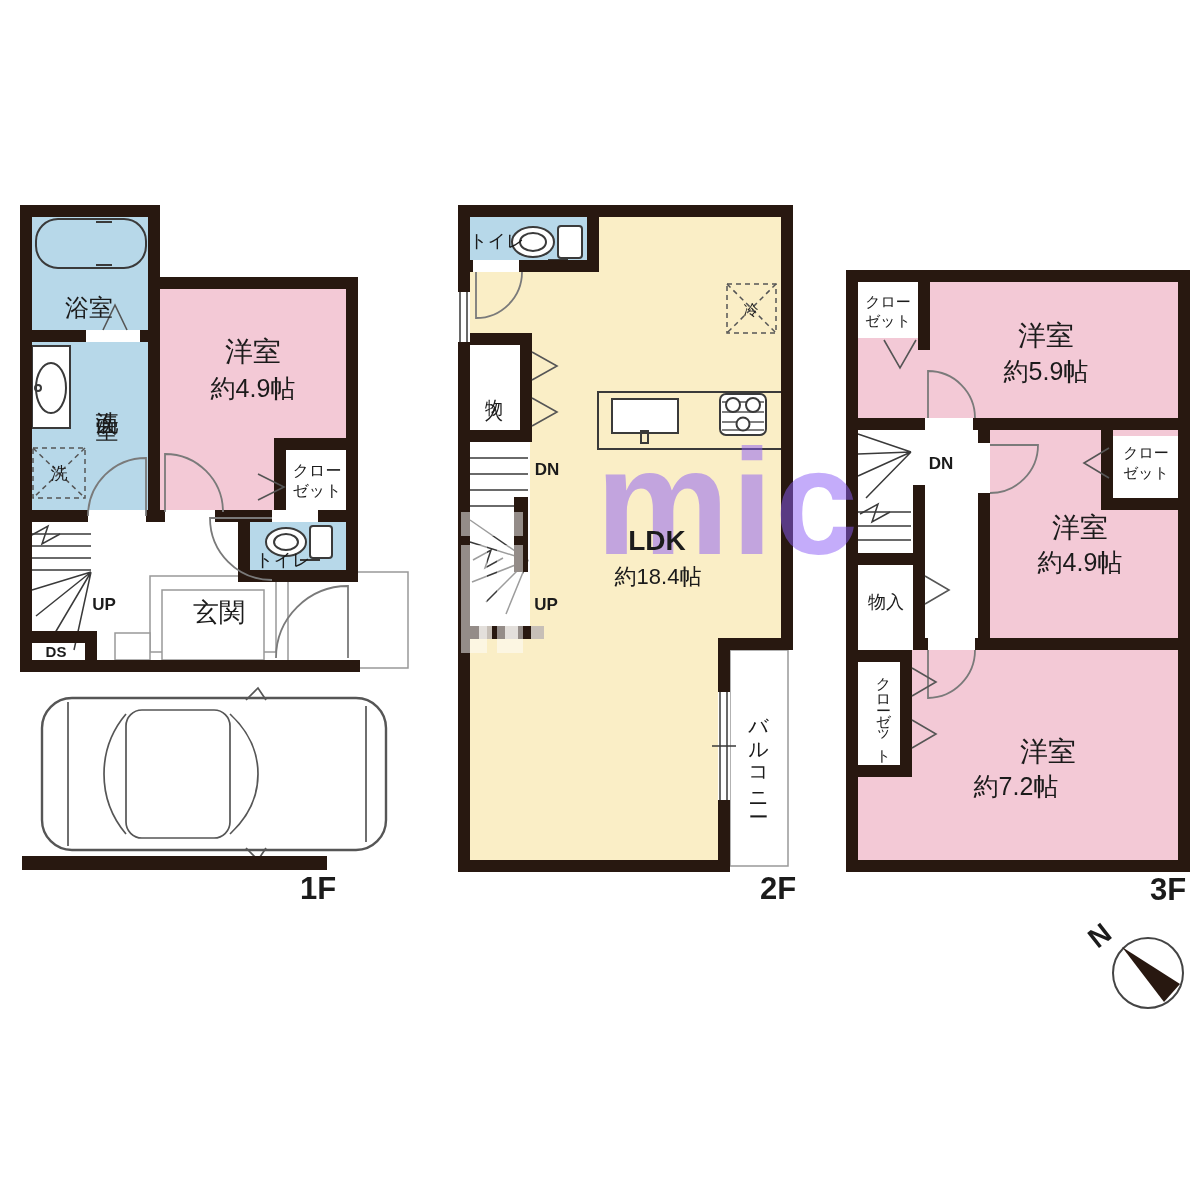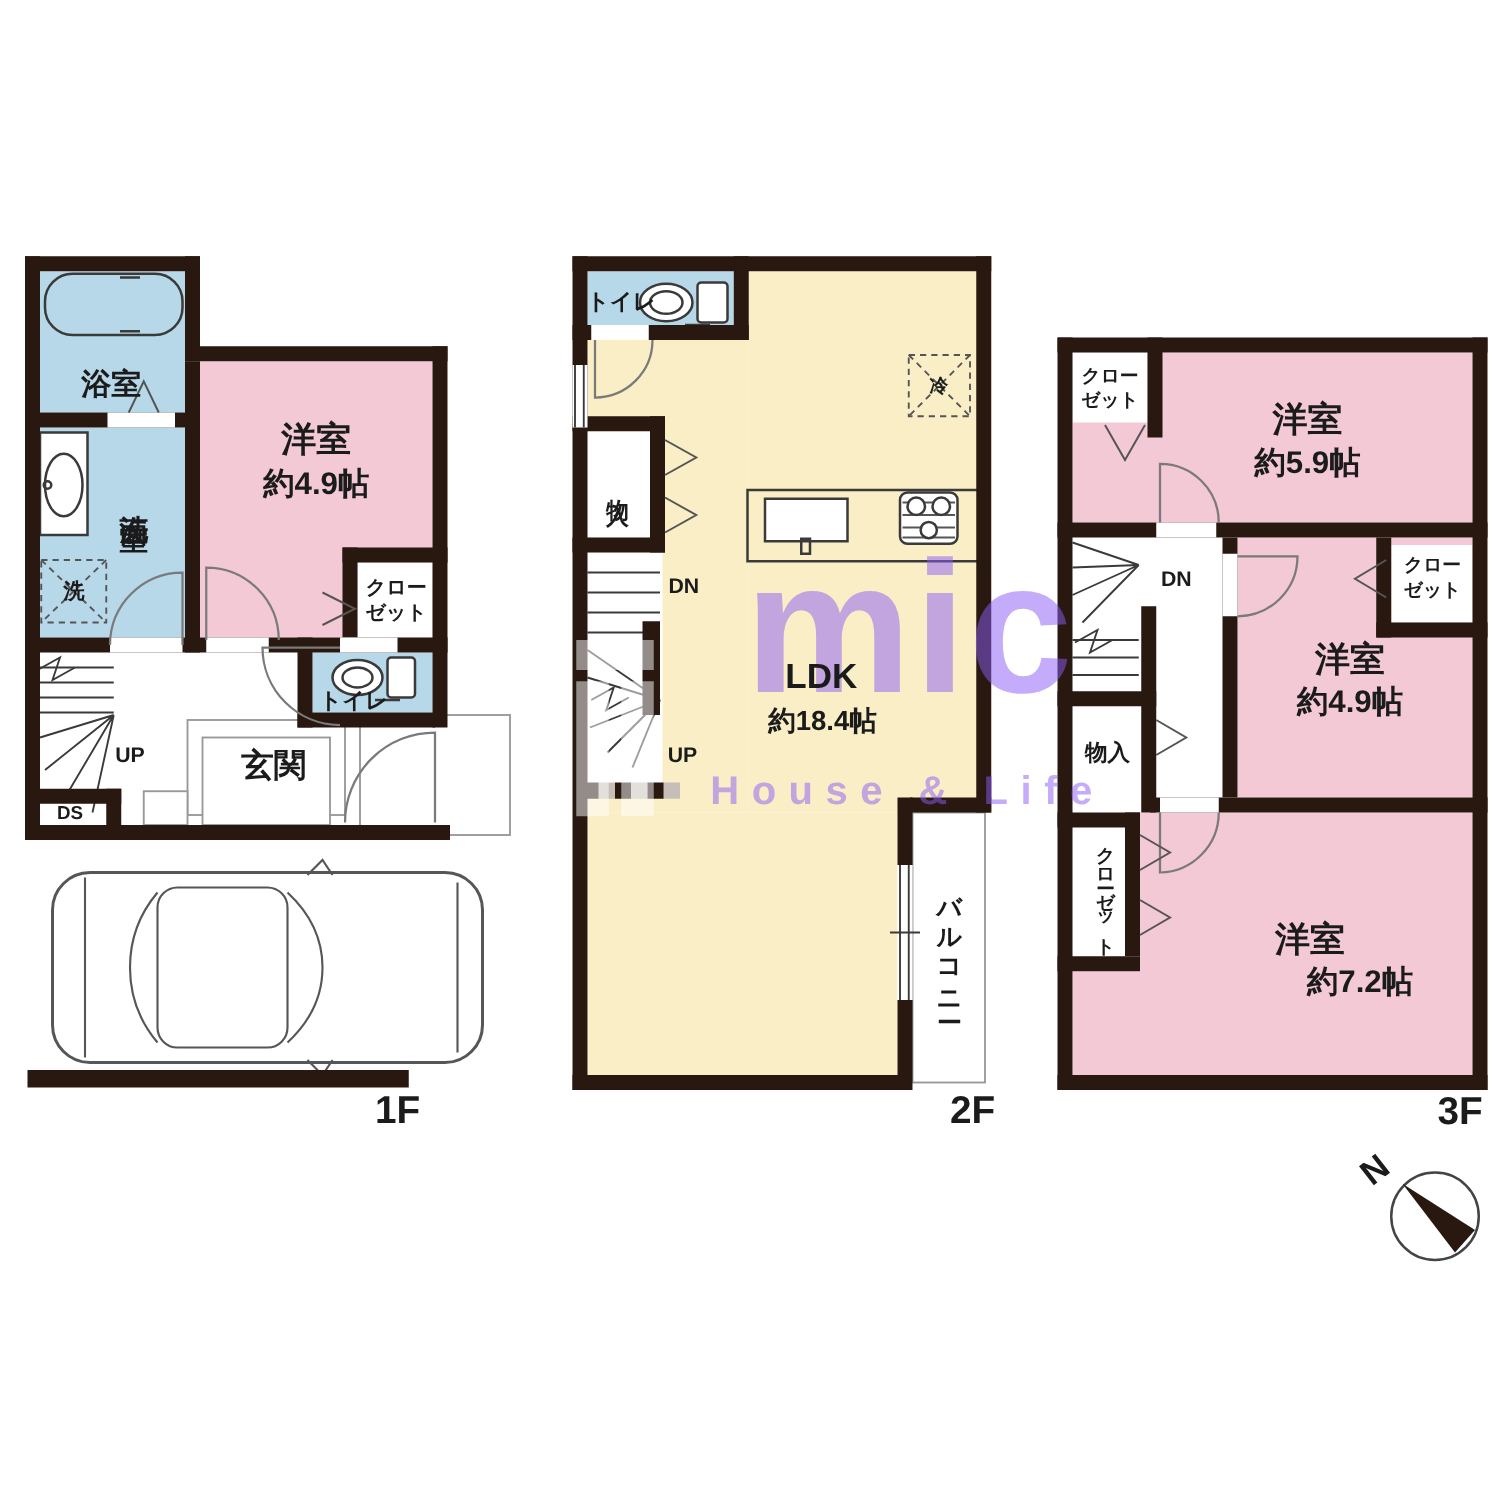--- a/index.html
+++ b/index.html
@@ -17,21 +17,21 @@
   .arc{stroke:#7a7a7a;stroke-width:1.8;fill:none;}
   .st{stroke:#3a3a3a;stroke-width:1.5;fill:none;}
   .fx{stroke:#3a3a3a;stroke-width:2;fill:none;}
   .fxw{stroke:#3a3a3a;stroke-width:2;fill:#fff;}
   .dash{stroke:#555;stroke-width:1.5;fill:none;stroke-dasharray:5 4;}
   .tri{stroke:#555;stroke-width:1.6;fill:none;}
   .car{stroke:#565656;stroke-width:2.4;fill:#fff;}
   .carln{stroke:#565656;stroke-width:1.7;fill:none;}
   
   .lbl{position:absolute;transform:translate(-50%,-50%);color:#1b1b1b;white-space:nowrap;
-       font-weight:700;text-align:center;line-height:1;}
+       font-weight:400;text-align:center;line-height:1;}
   .b{font-weight:700;}
   .vert{writing-mode:vertical-rl;text-orientation:upright;letter-spacing:3px;}
   .rotN{transform:translate(-50%,-50%) rotate(-38deg);}
   
   .wm{position:absolute;left:16px;top:0;width:1200px;height:1116px;opacity:.5;color:#8b5cf6;
       pointer-events:none;}
   .wm div{position:absolute;}
   .wm-bar{background:#fff;}
   .wm-logo{transform:translate(-50%,-50%);font-size:150px;font-weight:700;letter-spacing:2px;}
   .wm-tag{transform:translate(-50%,-50%);font-size:32px;font-weight:600;letter-spacing:10px;}
@@ -263,21 +263,20 @@
     <circle cx="1148" cy="973" r="35" stroke="#444" stroke-width="2" fill="none"></circle>
     <path d="M1122,947 L1180,984 L1164,1002 Z" fill="#281810"></path>
   </g>
 </svg>
 
 <div class="wm">
   <div class="wm-bar" style="left:445px;top:545px;width:26px;height:108px;"></div>
   <div class="wm-bar" style="left:481px;top:545px;width:26px;height:108px;"></div>
   <div class="wm-bar" style="left:445px;top:512px;width:62px;height:24px;"></div>
   <div class="wm-logo" style="left:712px;top:502px;">mic</div>
-  <div class="wm-tag" style="left:710px;top:633px;">House &amp; Life</div>
 </div>
 
 <div class="lbl" style="left:89px;top:308px;font-size:24px;">浴室</div>
 <div class="lbl vert" style="left:107px;top:398px;font-size:23px;">洗面室</div>
 <div class="lbl" style="left:59px;top:473px;font-size:17px;">洗</div>
 <div class="lbl" style="left:253px;top:352px;font-size:28px;">洋室</div>
 <div class="lbl" style="left:253px;top:388px;font-size:25px;">約4.9帖</div>
 <div class="lbl" style="left:317px;top:471px;font-size:16px;">クロー</div>
 <div class="lbl" style="left:317px;top:491px;font-size:16px;">ゼット</div>
 <div class="lbl" style="left:283px;top:560px;font-size:18px;">トイレ</div>
@@ -301,18 +300,18 @@
 <div class="lbl" style="left:1046px;top:336px;font-size:28px;">洋室</div>
 <div class="lbl" style="left:1046px;top:371px;font-size:25px;">約5.9帖</div>
 <div class="lbl b" style="left:941px;top:463px;font-size:17px;">DN</div>
 <div class="lbl" style="left:1146px;top:452px;font-size:15px;">クロー</div>
 <div class="lbl" style="left:1146px;top:472px;font-size:15px;">ゼット</div>
 <div class="lbl" style="left:1080px;top:528px;font-size:28px;">洋室</div>
 <div class="lbl" style="left:1080px;top:562px;font-size:25px;">約4.9帖</div>
 <div class="lbl" style="left:886px;top:602px;font-size:18px;">物入</div>
 <div class="lbl vert" style="left:884px;top:712px;font-size:15px;letter-spacing:1px;">クローゼット</div>
 <div class="lbl" style="left:1048px;top:752px;font-size:28px;">洋室</div>
-<div class="lbl" style="left:1088px;top:786px;font-size:25px;">約7.2帖</div>
+<div class="lbl" style="left:1016px;top:786px;font-size:25px;">約7.2帖</div>
 <div class="lbl b" style="left:1168px;top:889px;font-size:31px;">3F</div>
 
 <div class="lbl b rotN" style="left:1100px;top:936px;font-size:28px;">N</div>
 
 </div>
 
 </body></html>

